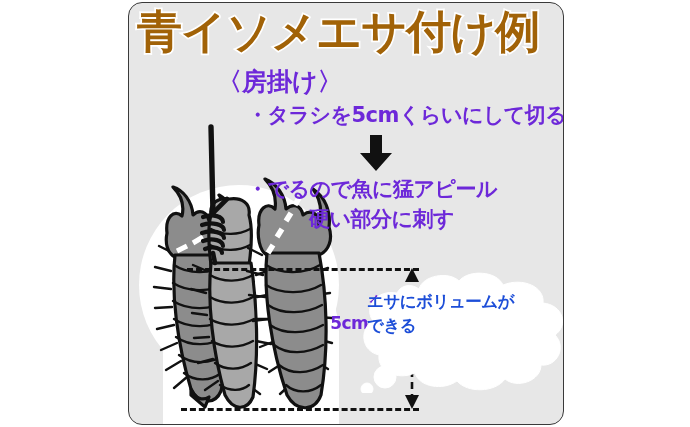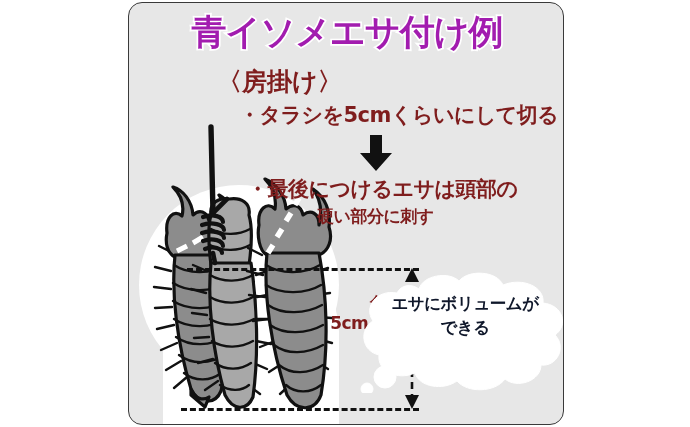--- a/index.html
+++ b/index.html
@@ -56,67 +56,67 @@
     background: #ffffff;
     border-radius: 46% 46% 0 0;
   }
 
   
   #title {
     position: absolute;
     left: 8px;
     top: 1px;
     width: 420px;
-    text-align: center;
+    text-align: left;
     font-family: "DejaVu Sans", "Liberation Sans", sans-serif;
-    font-size: 35px;
+    font-size: 45px;
     font-weight: bold;
     line-height: 56px;
-    color: #a21caf;
+    color: #a16207;
     letter-spacing: -1px;
     -webkit-text-stroke: 3.4px #ffffff;
     paint-order: stroke fill;
     white-space: nowrap;
   }
 
   
   .jp {
     font-family: "DejaVu Sans", "Liberation Sans", sans-serif;
-    color: #7f1d1d;
+    color: #6d28d9;
     font-weight: bold;
   }
   #subhead {
     position: absolute;
     left: 88px;
     top: 62px;
     font-size: 25px;
     letter-spacing: 0px;
     white-space: nowrap;
   }
   #line1 {
     position: absolute;
-    left: 110px;
+    left: 118px;
     top: 98px;
     font-size: 21px;
     letter-spacing: -0.5px;
     white-space: nowrap;
   }
   #line2a {
     position: absolute;
     left: 118px;
     top: 172px;
     font-size: 21px;
     letter-spacing: -0.5px;
     white-space: nowrap;
   }
   #line2b {
     position: absolute;
-    left: 188px;
+    left: 180px;
     top: 202px;
-    font-size: 17px;
+    font-size: 21px;
     letter-spacing: -0.5px;
     white-space: nowrap;
   }
 
   
   #downarrow {
     position: absolute;
     left: 230px;
     top: 132px;
     width: 34px;
@@ -167,27 +167,26 @@
     left: 228px;
     top: 268px;
     width: 212px;
     height: 122px;
   }
   #bubbletext {
     position: absolute;
     left: 238px;
     top: 288px;
     width: 196px;
-    text-align: center;
     font-size: 16.5px;
     line-height: 24px;
     letter-spacing: -0.5px;
-    color: #0f172a;
+    color: #1d4ed8;
     font-weight: bold;
-    font-family: Liberation Sans, sans-serif;
+    font-family: Liberation Mono, monospace;
   }
   #bubbletext .l2 { display: block; letter-spacing: -1px; }
 </style>
 </head>
 <body>
 
 <div id="stage">
 
   <div id="panel">
 
@@ -359,17 +358,17 @@
 
     <div id="title">青イソメエサ付け例</div>
 
     <div id="subhead" class="jp">〈房掛け〉</div>
     <div id="line1" class="jp">・タラシを5cmくらいにして切る</div>
 
     <svg id="downarrow" viewBox="0 0 34 36">
       <path d="M11 0 L23 0 L23 18 L33 18 L17 36 L1 18 L11 18 Z" fill="#111111"></path>
     </svg>
 
-    <div id="line2a" class="jp">・最後につけるエサは頭部の</div>
+    <div id="line2a" class="jp">・でるので魚に猛アピール</div>
     <div id="line2b" class="jp">硬い部分に刺す</div>
 
   </div>
 </div>
 
 </body></html>

